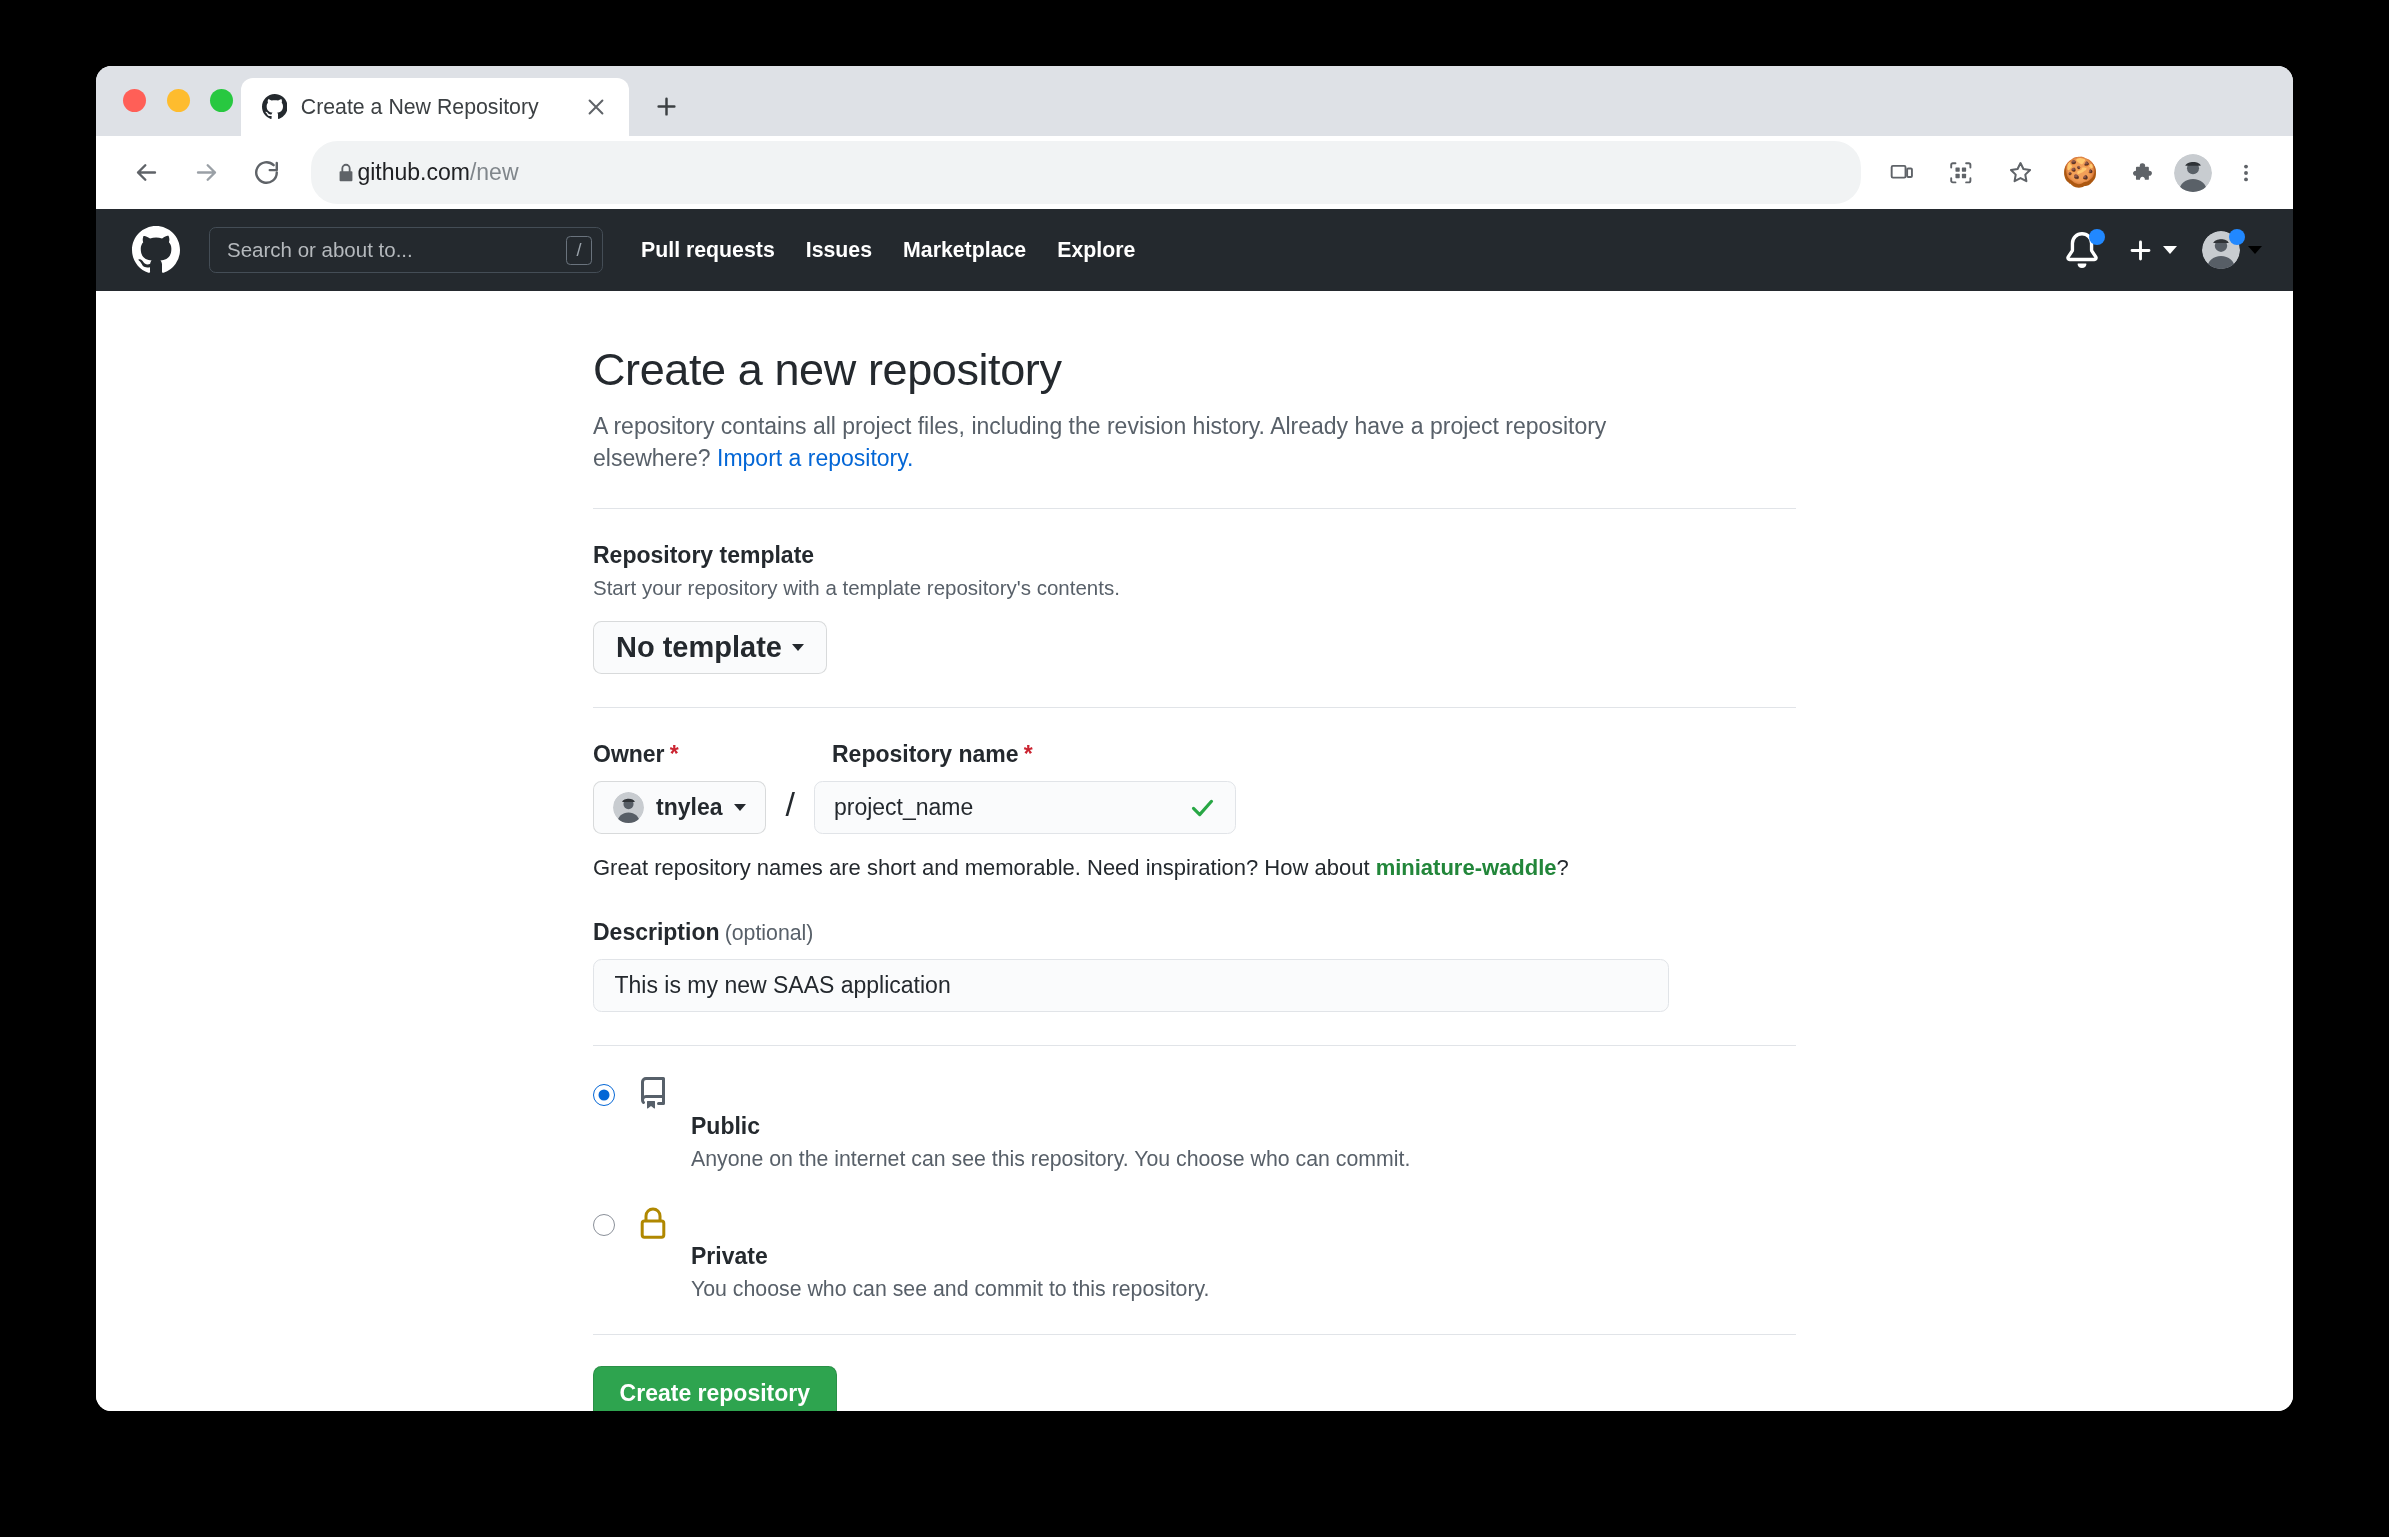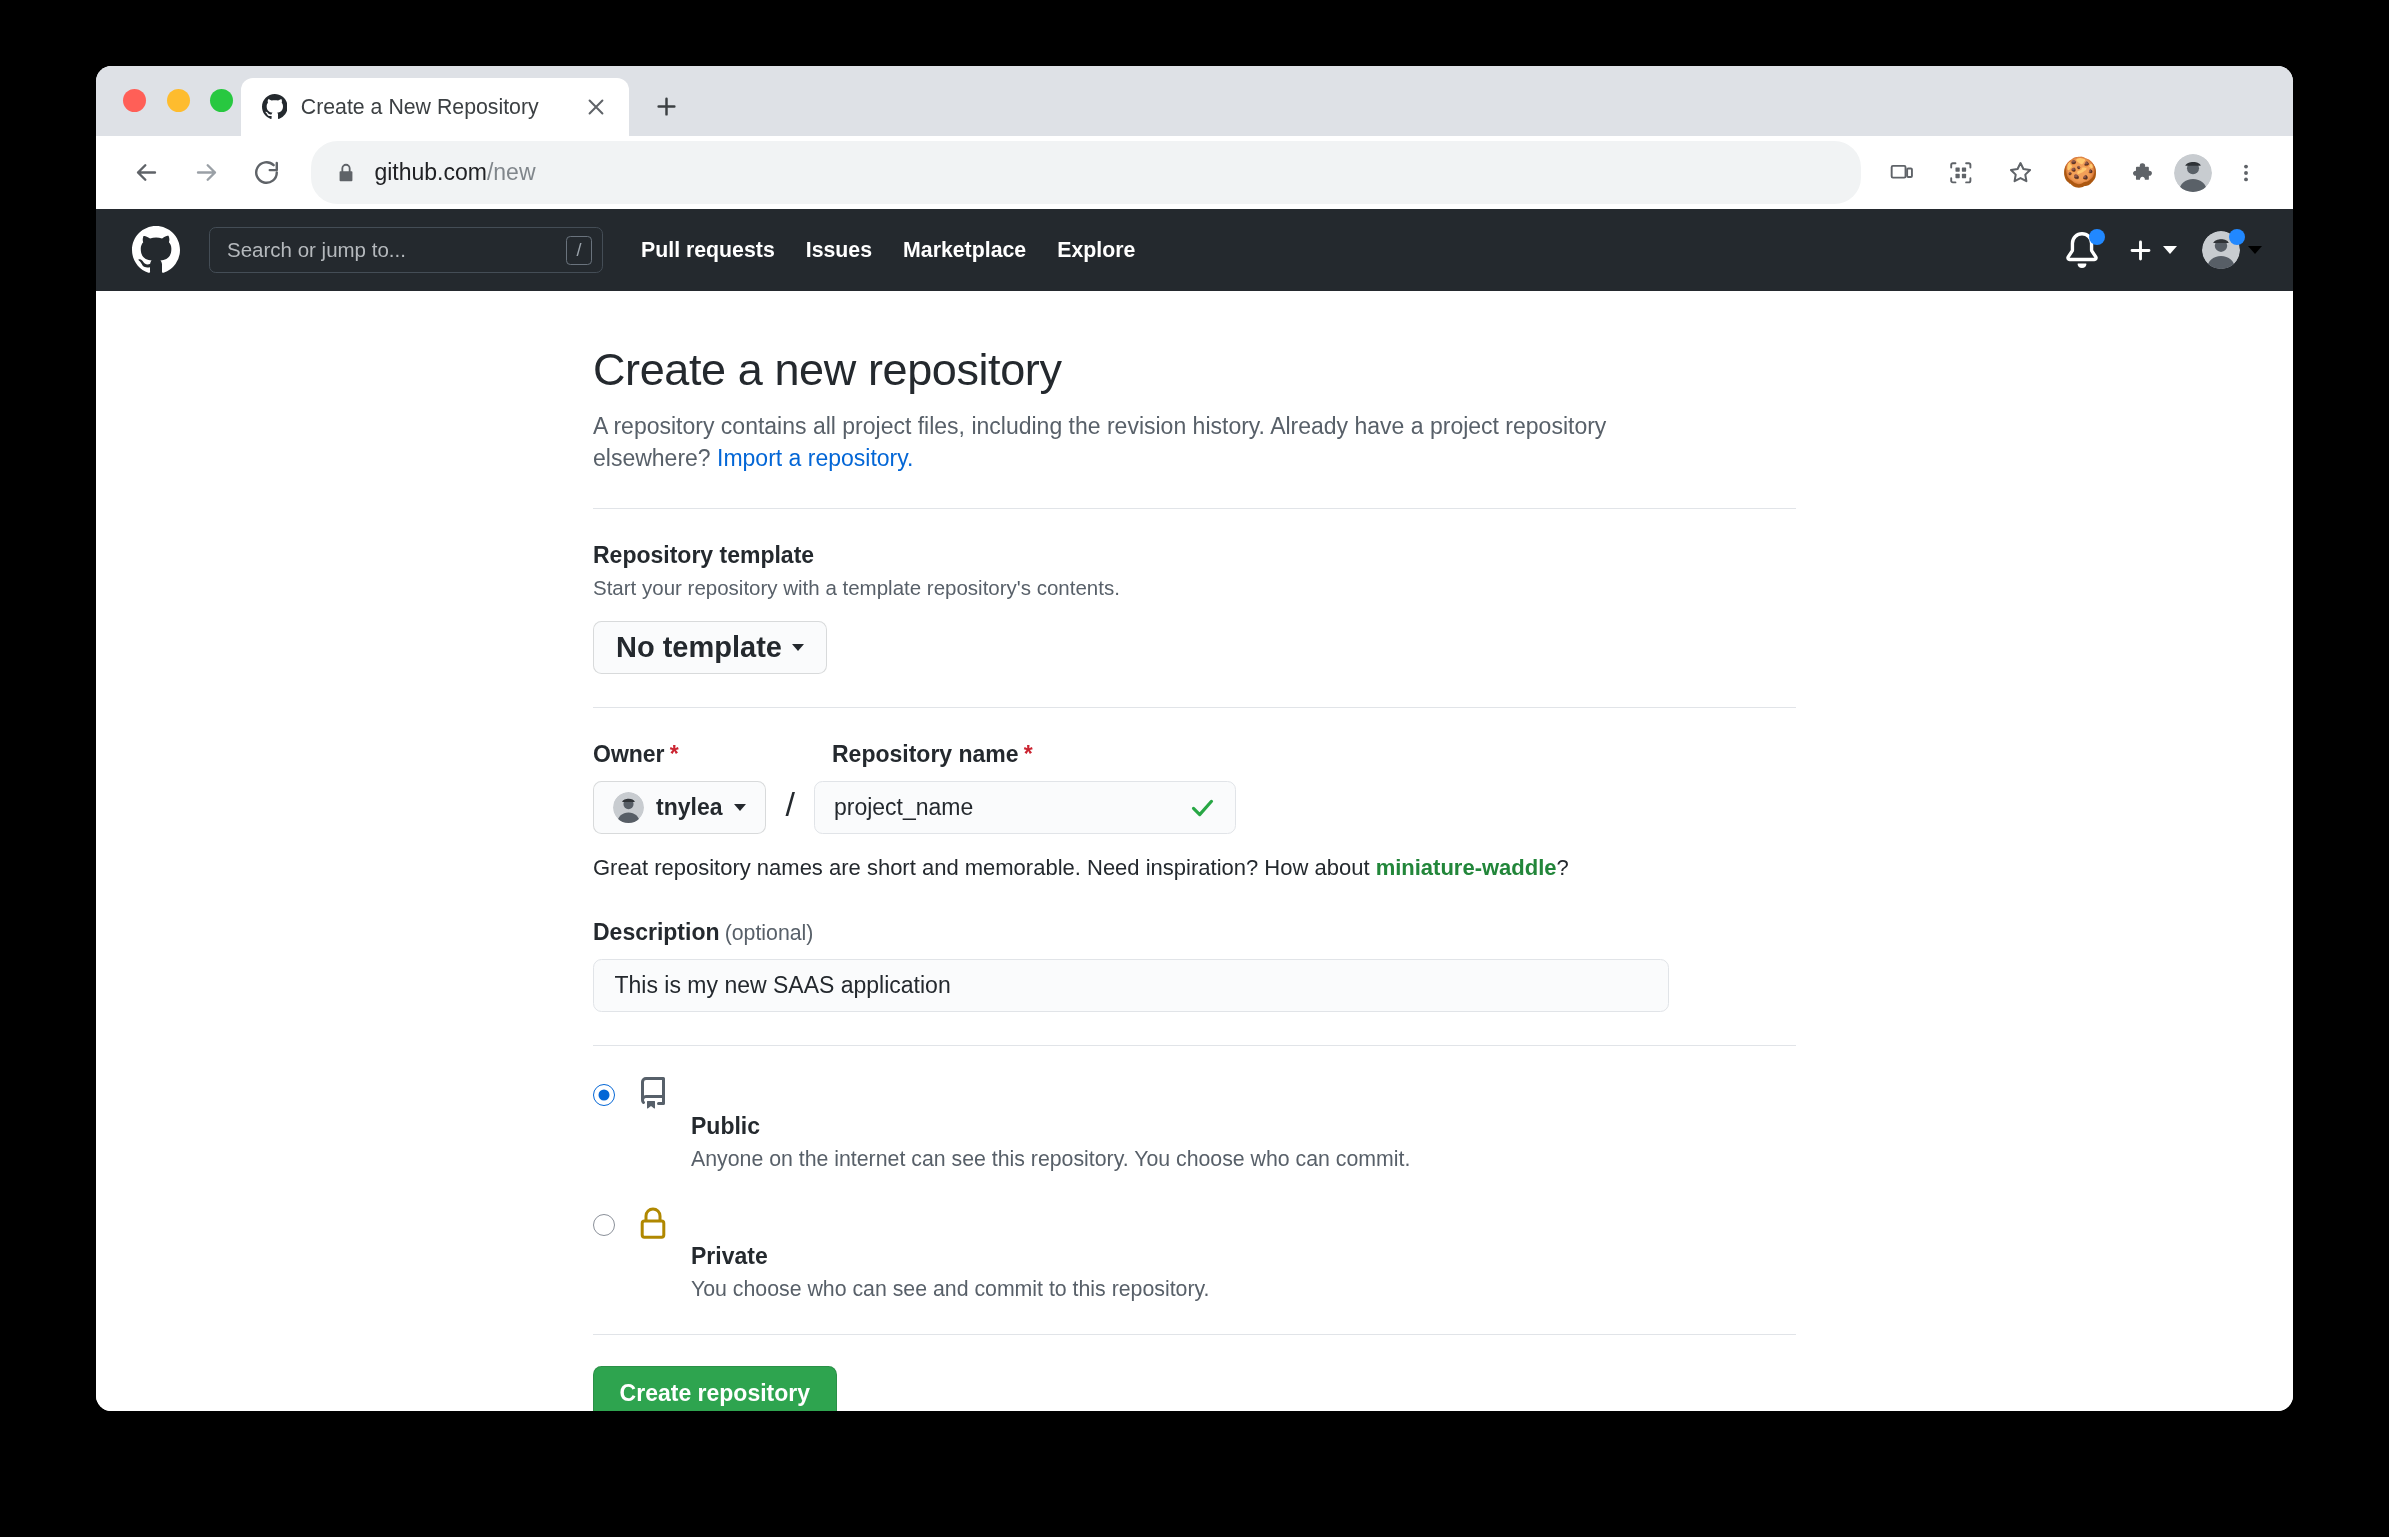--- a/index.html
+++ b/index.html
@@ -101,21 +101,20 @@
   .nav-btn.forward { color: #9aa0a6; }
 
   .omnibox {
     flex: 1 1 auto;
     height: 63px;
     background: #f1f3f4;
     border-radius: 26.5px;
     display: flex;
     align-items: center;
     padding: 0 24px;
-    gap: 17px;
     margin-left: 12px;
     margin-right: 8.5px;
     min-width: 0;
   }
   .omnibox .lock-icon { flex: 0 0 auto; color: #5f6368; display:flex; }
   .url-text {
     font-size: 23px;
     color: #202124;
     white-space: nowrap;
   }
@@ -537,21 +536,21 @@
   </div>
 
   <div class="gh-header">
     <span class="gh-logo">
       <svg viewBox="0 0 16 16" width="48" height="48" fill="#ffffff">
         <path d="M8 0C3.58 0 0 3.58 0 8c0 3.54 2.29 6.53 5.47 7.59.4.07.55-.17.55-.38 0-.19-.01-.82-.01-1.49-2.01.37-2.53-.49-2.69-.94-.09-.23-.48-.94-.82-1.13-.28-.15-.68-.52-.01-.53.63-.01 1.08.58 1.23.82.72 1.21 1.87.87 2.33.66.07-.52.28-.87.51-1.07-1.78-.2-3.64-.89-3.64-3.95 0-.87.31-1.59.82-2.15-.08-.2-.36-1.02.08-2.12 0 0 .67-.21 2.2.82.64-.18 1.32-.27 2-.27s1.36.09 2 .27c1.53-1.04 2.2-.82 2.2-.82.44 1.1.16 1.92.08 2.12.51.56.82 1.27.82 2.15 0 3.07-1.87 3.75-3.65 3.95.29.25.54.73.54 1.48 0 1.07-.01 1.93-.01 2.2 0 .21.15.46.55.38A8.012 8.012 0 0016 8c0-4.42-3.58-8-8-8z"></path>
       </svg>
     </span>
 
     <div class="gh-search">
-      <span class="gh-search-placeholder">Search or jump to...</span>
+      <span class="gh-search-placeholder">Search or about to...</span>
       <span class="slash-badge">/</span>
     </div>
 
     <div class="gh-nav">
       <a href="#">Pull requests</a>
       <a href="#">Issues</a>
       <a href="#">Marketplace</a>
       <a href="#">Explore</a>
     </div>
 

